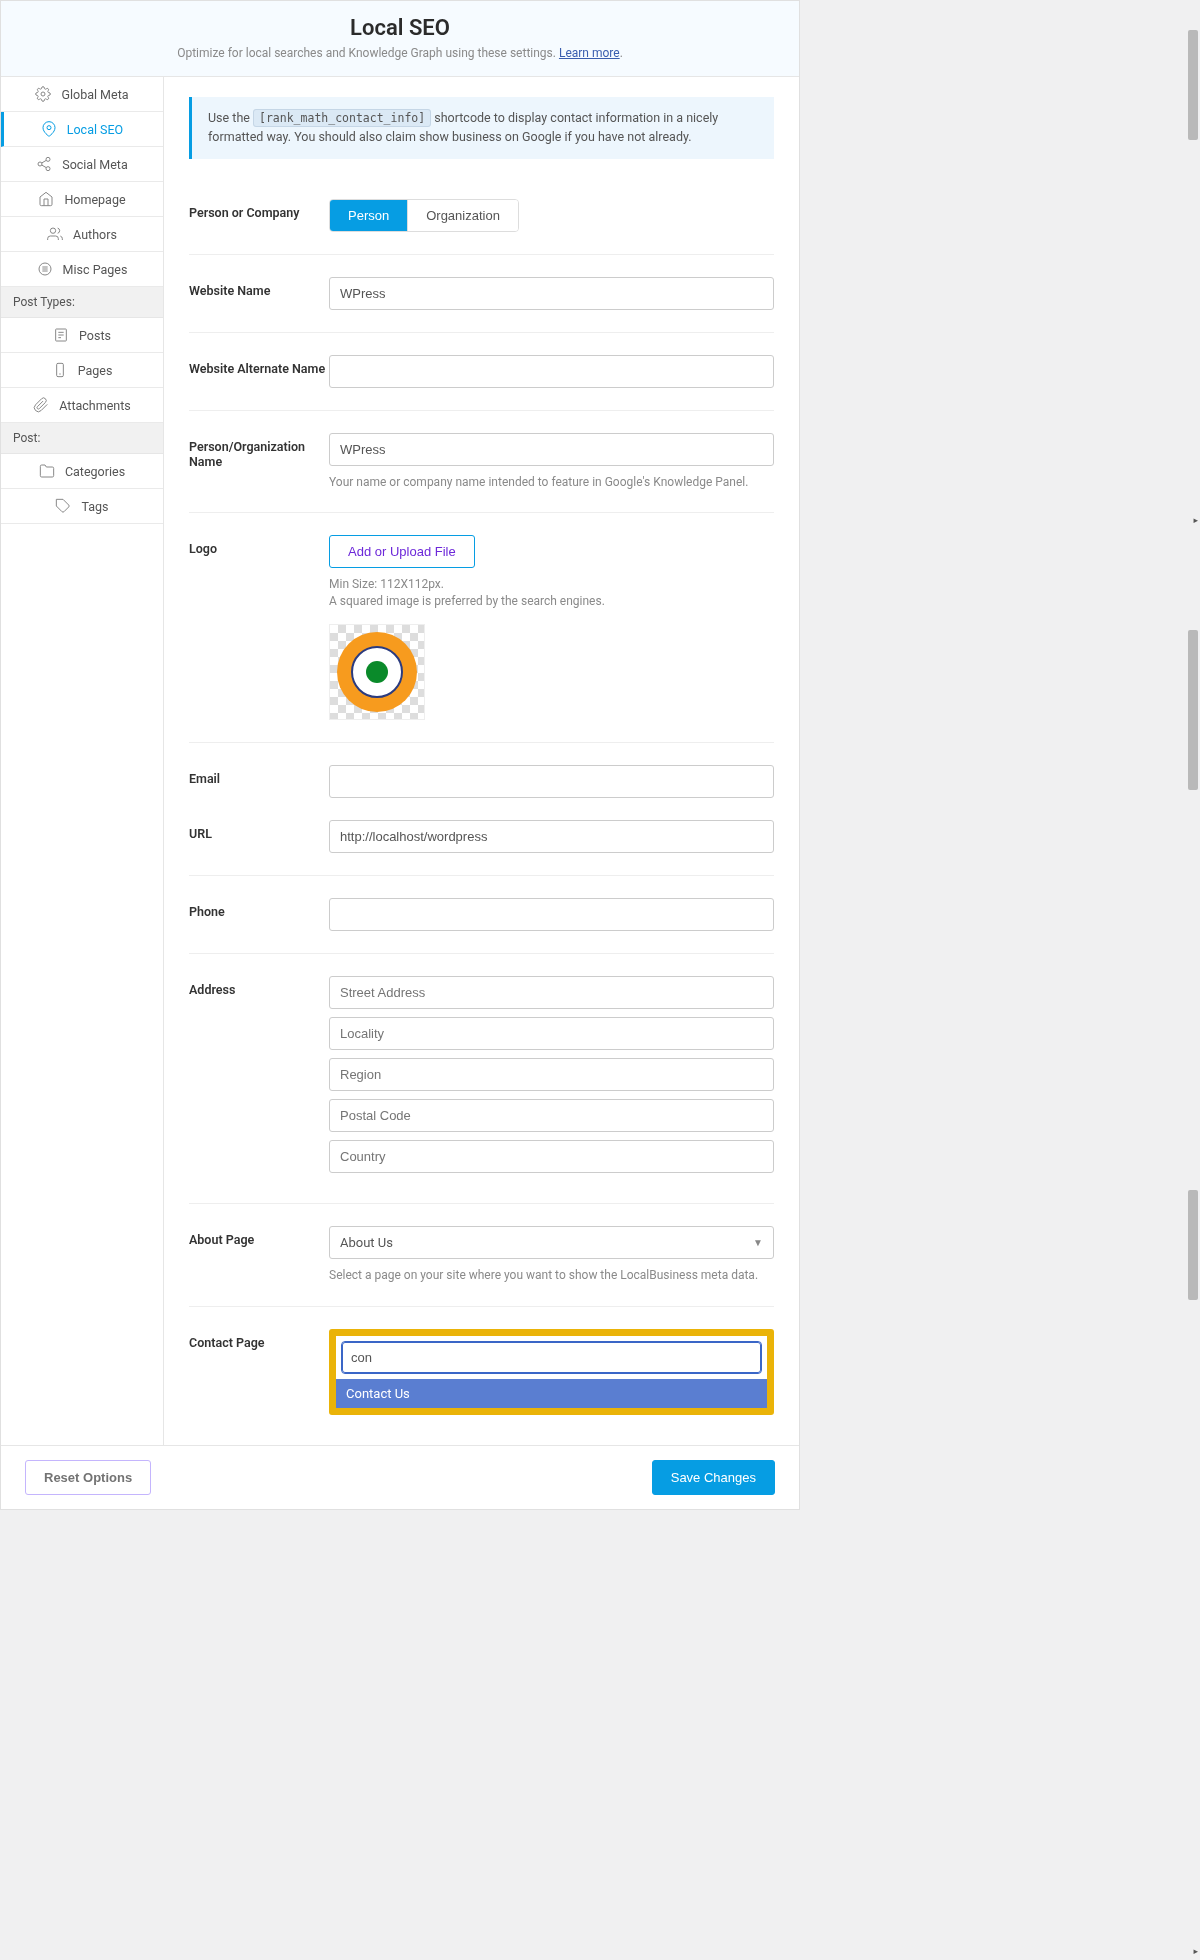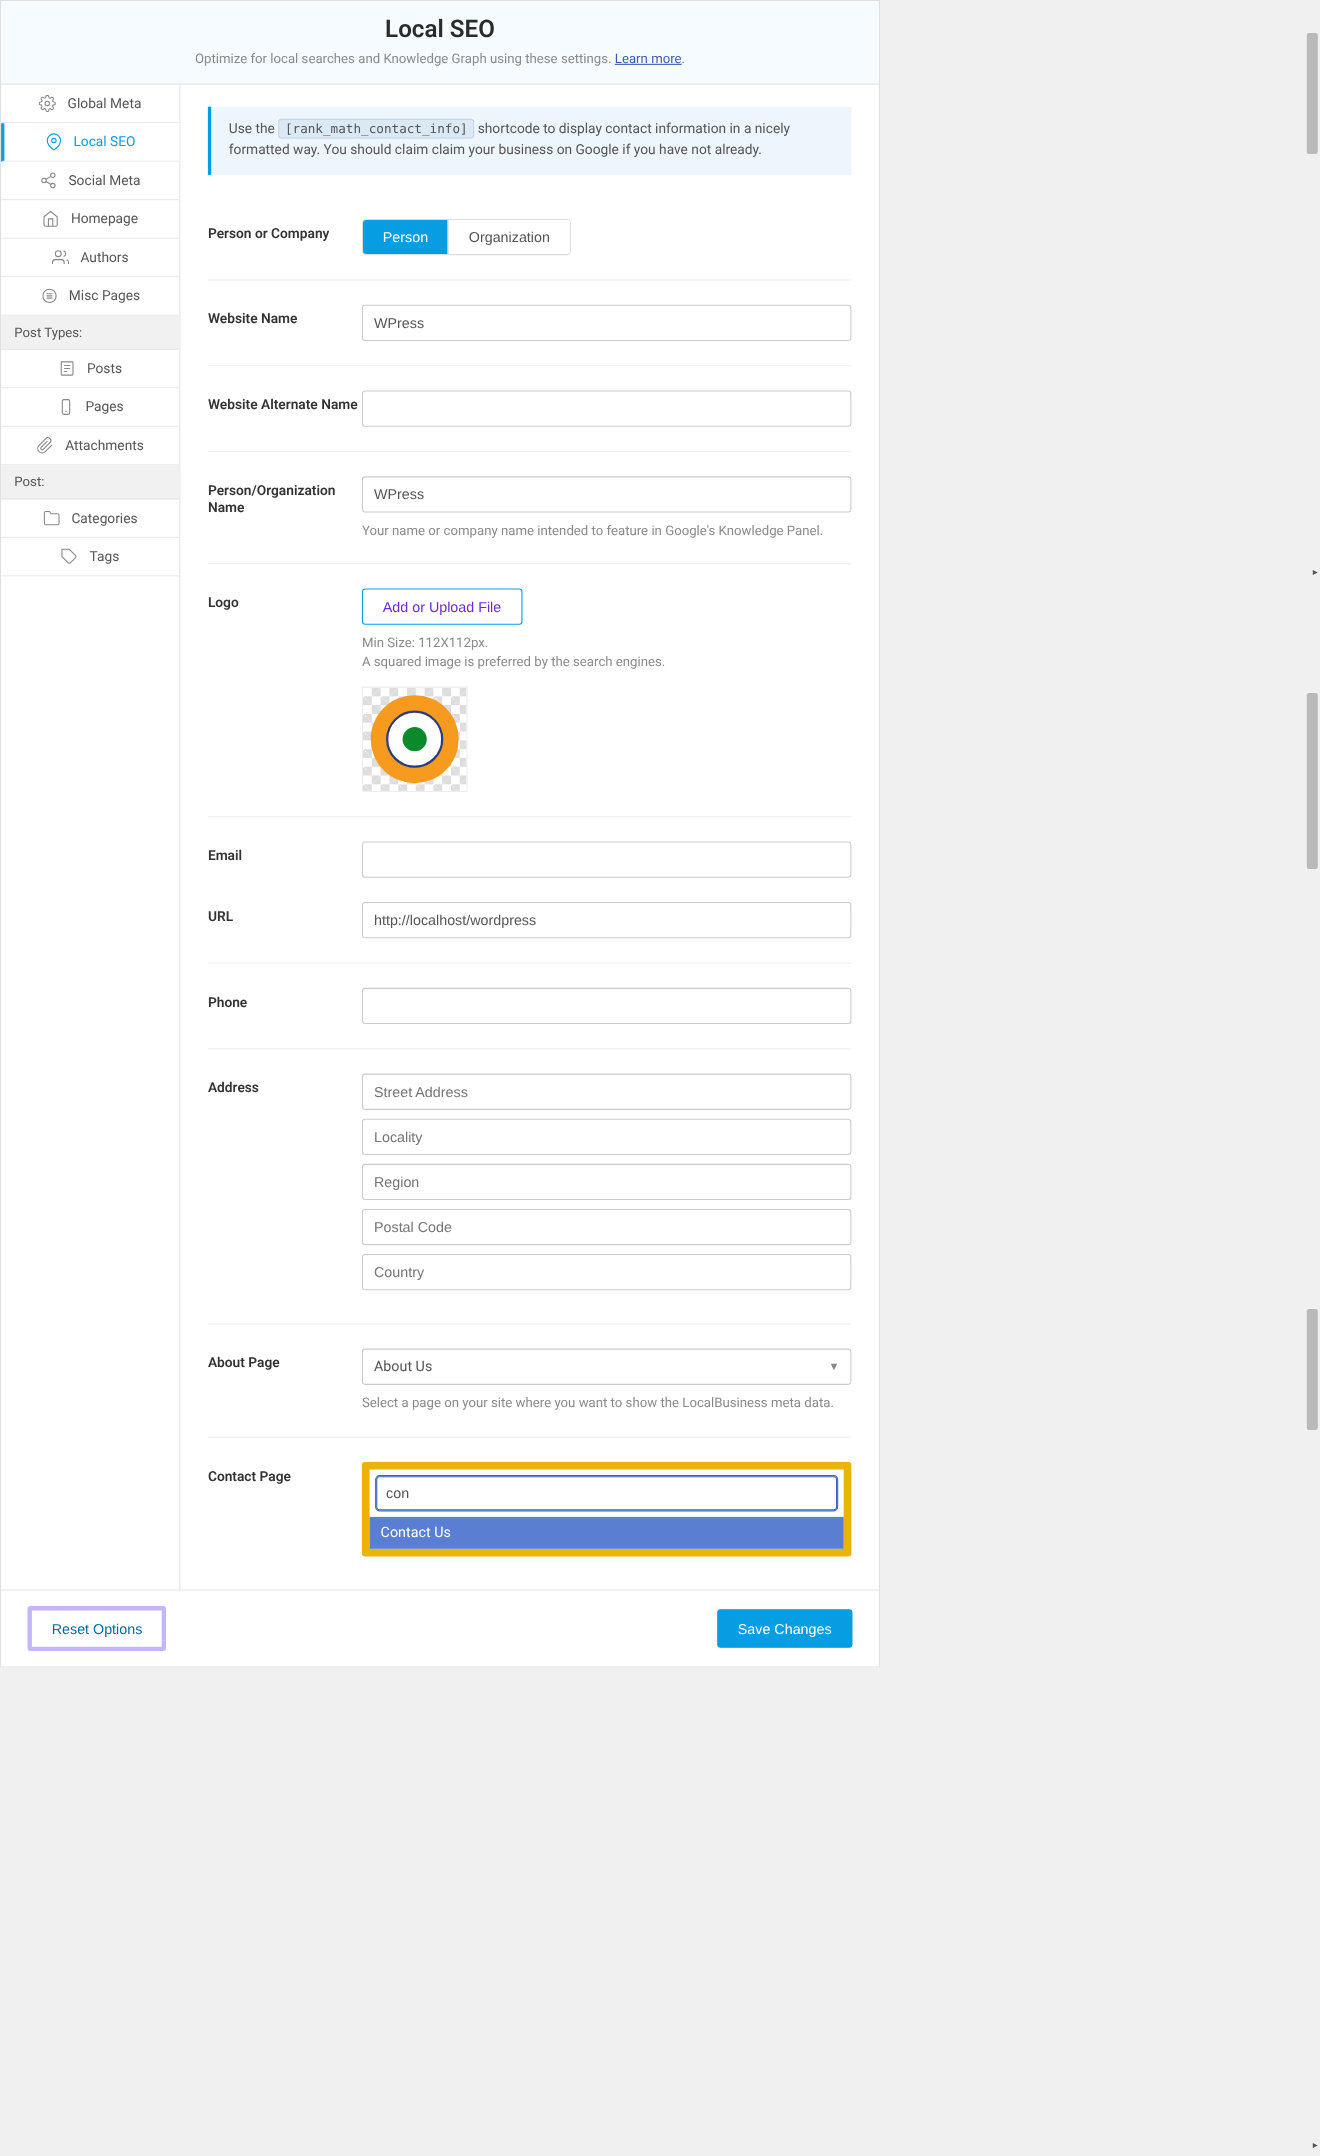--- a/index.html
+++ b/index.html
@@ -203,21 +203,21 @@
     background:#5a7ed1;color:#fff;padding:7px 10px;font-size:13px;
   }
   .footer {
     border-top:1px solid #e6e6e6;
     padding:14px 24px;
     display:flex;justify-content:space-between;align-items:center;
   }
   .btn {
     border-radius:3px;padding:9px 18px;font-size:13px;cursor:pointer;
   }
-  .btn-secondary { background:#fff;border:4px solid #c4b5fd;color:#0369a1; }
+  .btn-secondary { background:#fff;border:1px solid #c4b5fd;color:#737373;font-weight:bold; }
   .btn-primary { background:#069de3;border:1px solid #069de3;color:#fff; }
   .scroll-track {
     position:fixed;right:0;top:0;width:14px;height:100%;
     background:#f0f0f1;
   }
   .scroll-thumb { position:absolute;right:2px;width:10px;background:#b9b9b9;border-radius:2px;}
   .watermark {
     position:fixed;
     left:75px;top:760px;
     transform: rotate(-90deg);
@@ -351,21 +351,21 @@
               <path d="M20.59 13.41l-7.17 7.17a2 2 0 0 1-2.83 0L2 12V2h10l8.59 8.59a2 2 0 0 1 0 2.82z"></path>
               <line x1="7" y1="7" x2="7.01" y2="7"></line>
             </svg>
           </span>
         <span>Tags</span>
       </div>
     </div>
 
     <div class="main">
       <div class="notice">
-        <span>Use the </span><code>[rank_math_contact_info]</code><span> shortcode to display contact information in a nicely formatted way. You should claim claim your business on Google if you have not already.</span>
+        <span>Use the </span><code>[rank_math_contact_info]</code><span> shortcode to display contact information in a nicely formatted way. You should also claim show business on Google if you have not already.</span>
       </div>
 
       <div class="row">
         <div class="label-col">Person or Company</div>
         <div class="field-col">
           <div class="btn-group">
             <button class="active">Person</button>
             <button>Organization</button>
           </div>
         </div>

